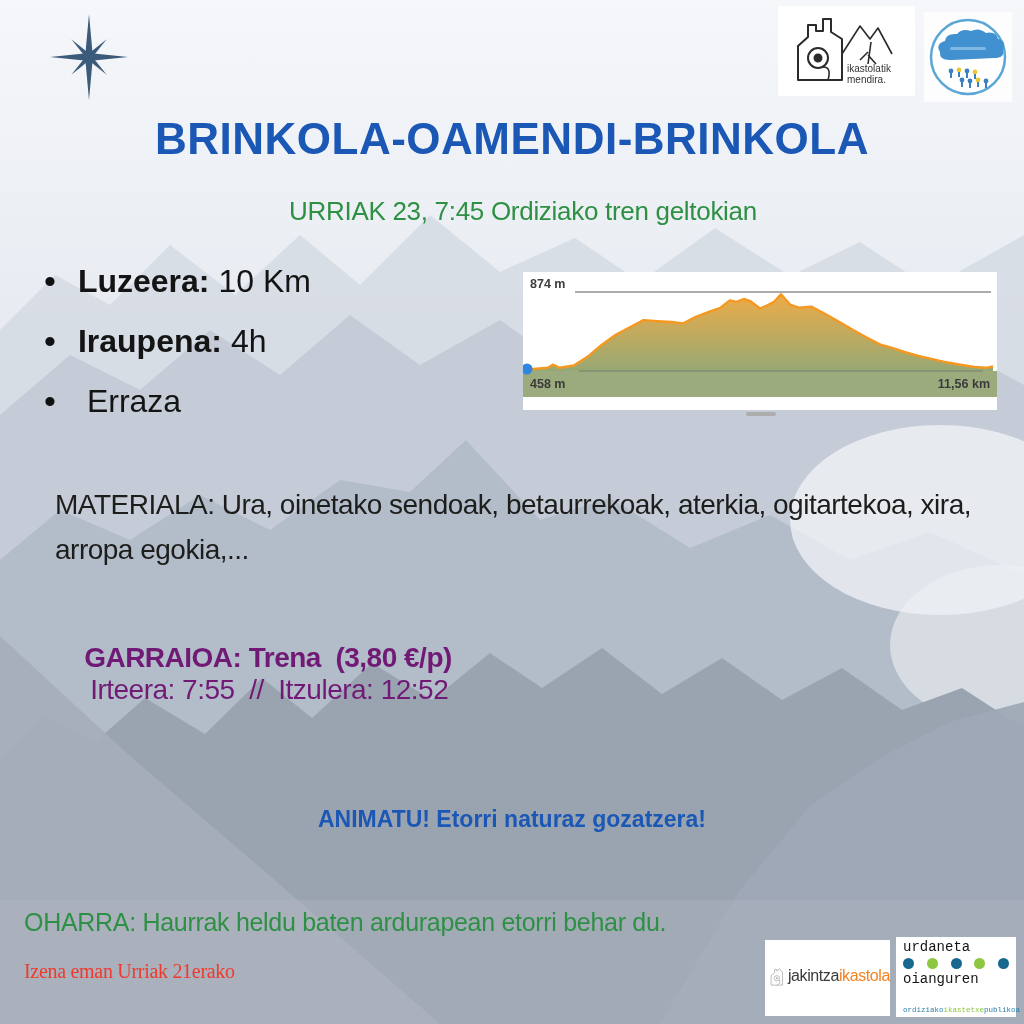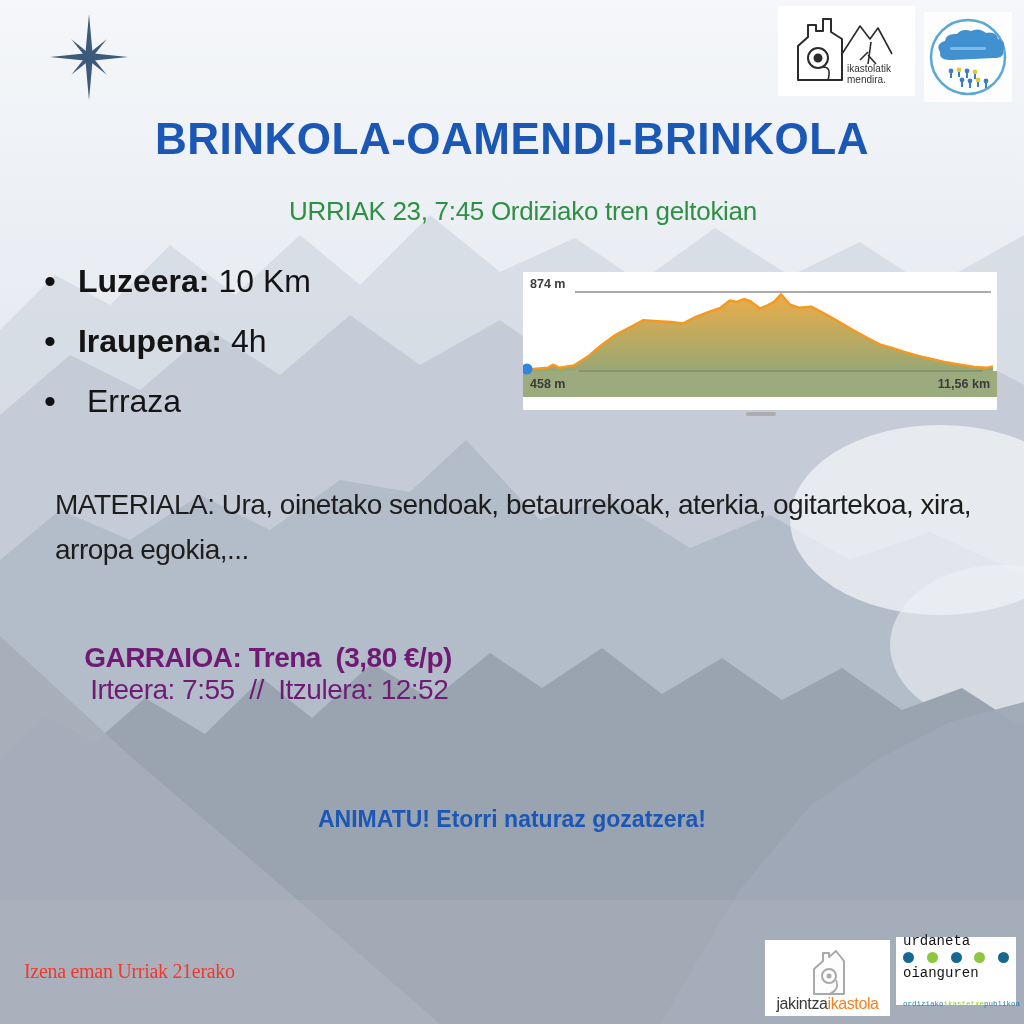--- a/index.html
+++ b/index.html
@@ -35,25 +35,25 @@
   
   .materiala{left:55px;top:482px;width:952px;font-size:28px;line-height:1.62;color:#1d1d1b;letter-spacing:-0.5px;}
   .garraioa{left:55px;top:610px;width:960px;font-size:28px;color:#701a75;letter-spacing:-0.5px;white-space:pre-wrap;}
   .garraioa .b{font-weight:700;}
   .garraioa .r{font-weight:400;margin-left:6px;}
   .animatu{left:0;top:806px;width:1024px;text-align:center;font-size:23px;font-weight:700;color:#1b57b5;}
   .oharra{left:24px;top:908px;width:760px;font-size:25px;color:#2d9044;letter-spacing:-0.3px;}
   .izena{left:24px;top:960px;width:600px;font-size:20px;color:#ee3a2c;letter-spacing:-0.3px;font-family:Liberation Serif, serif;}
 
   
-  .logo-jakintza{left:765px;top:940px;width:125px;height:76px;flex-direction:column;justify-content:flex-end;padding-bottom:4px;box-sizing:border-box;}
+  .logo-jakintza{left:765px;top:940px;width:125px;height:76px;flex-direction:row;justify-content:flex-end;padding-bottom:4px;box-sizing:border-box;}
   .jak-text{font-size:16px;letter-spacing:-0.4px;line-height:1;}
   .jak-text .black{color:#3a3a38;}
   .jak-text .orange{color:#f58220;}
-  .logo-urdaneta{left:896px;top:937px;width:120px;height:68px;flex-direction:column;justify-content:center;padding:5px 7px;box-sizing:border-box;}
+  .logo-urdaneta{left:896px;top:937px;width:120px;height:80px;flex-direction:column;justify-content:center;padding:5px 7px;box-sizing:border-box;}
   .urd-top,.urd-mid{font-family:"Liberation Mono",monospace;color:#141414;width:100%;display:flex;justify-content:space-between;font-size:14px;line-height:1.1;}
   .urd-dots{width:100%;display:flex;justify-content:space-between;margin:3px 0;}
   .urd-dots span{width:11px;height:11px;border-radius:50%;display:block;}
   .urd-sub{font-family:"Liberation Mono",monospace;font-size:7.5px;width:100%;display:flex;justify-content:space-between;margin-top:19px;white-space:nowrap;}
 </style>
 </head>
 <body>
 
 <div class="poster">
 
@@ -173,20 +173,21 @@
     </svg>
   </div>
   <div class="layer chart-nub"></div>
 
   <div class="layer materiala">MATERIALA: Ura, oinetako sendoak, betaurrekoak, aterkia, ogitartekoa, xira, arropa egokia,...</div>
   <div class="layer garraioa">
     <span class="b">GARRAIOA: Trena  (3,80 €/p)</span>
     <span class="r">Irteera: 7:55  //  Itzulera: 12:52</span>
   </div>
   <div class="layer animatu">ANIMATU! Etorri naturaz gozatzera!</div>
+  <div class="layer oharra">OHARRA: Haurrak heldu baten ardurapean etorri behar du.</div>
   <div class="layer izena">Izena eman Urriak 21erako</div>
 
   <div class="layer logo-box logo-jakintza">
     <svg viewBox="0 0 60 52" width="60" height="52">
       <g fill="#fdfdfd" stroke="#a9a9a9" stroke-width="2" stroke-linejoin="round">
         <path d="M16,50 L16,25 L25,17 L25,9 L31,9 L31,13 L38,7 L46,17 L46,50 Z"></path>
       </g>
       <circle cx="31" cy="32" r="7" fill="none" stroke="#a9a9a9" stroke-width="2"></circle>
       <circle cx="31" cy="32" r="2.5" fill="#a9a9a9"></circle>
       <path d="M31,50 Q42,46 38,36" fill="none" stroke="#a9a9a9" stroke-width="1.8"></path>

